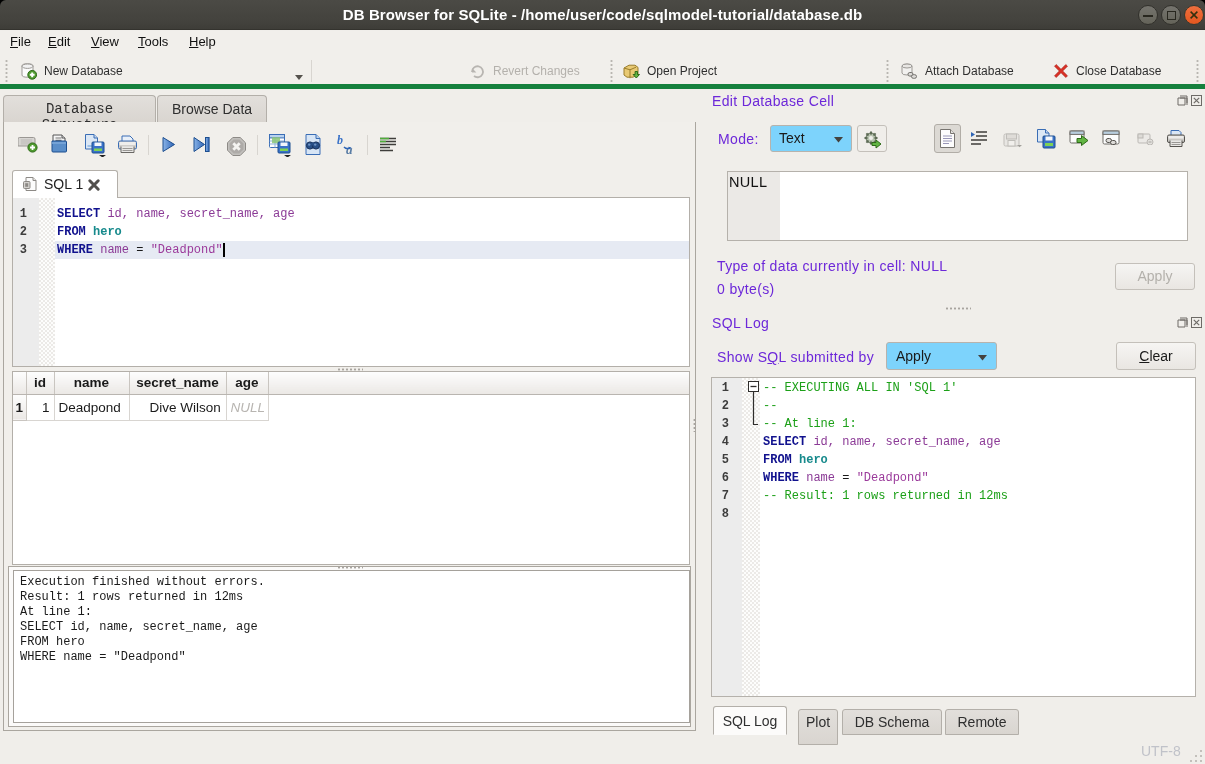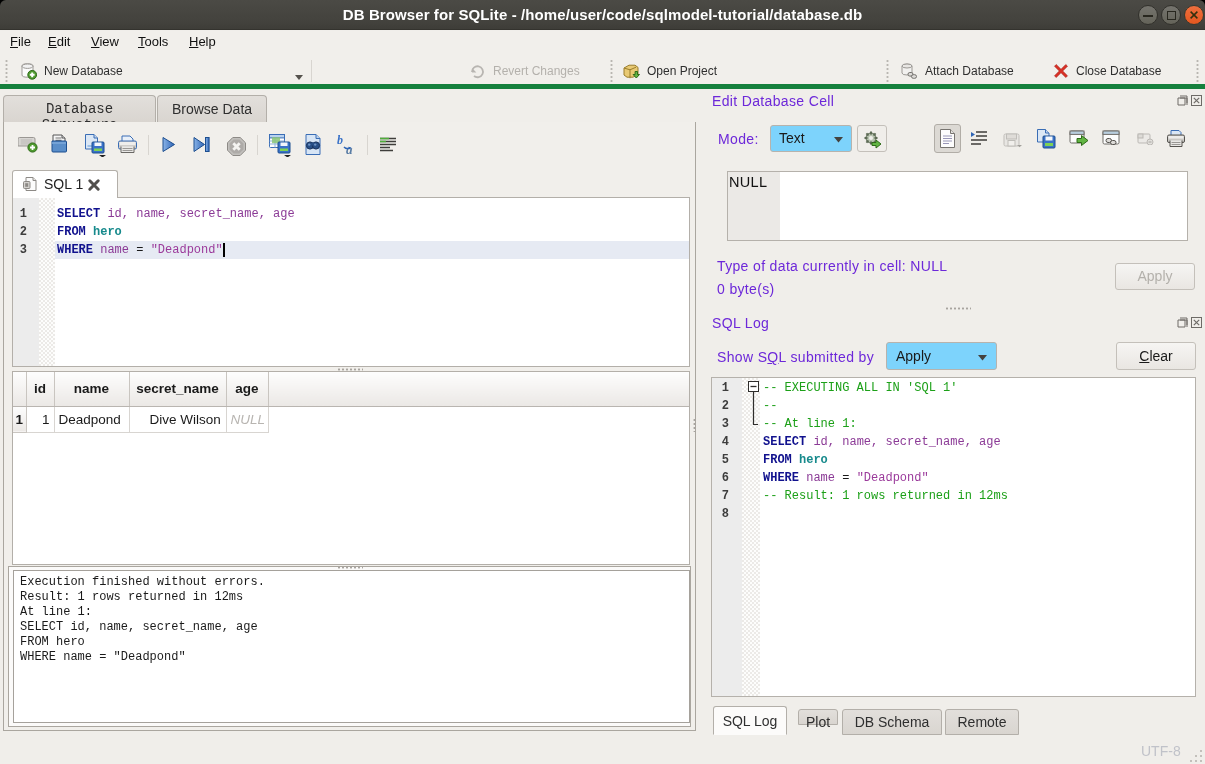--- a/index.html
+++ b/index.html
@@ -267,21 +267,21 @@
   <div class="gutter" style="left:0; top:0; width:26px; height:168px; padding:7px 12px 0 0; line-height:18px;">1<br>2<br>3</div>
   <div class="checker" style="left:26px; top:0; width:16px; height:168px;"></div>
   <div class="abs" style="left:42px; top:43px; width:634px; height:18px; background:#e6eaf3;"></div>
   <div class="code abs" style="left:44px; top:7px;"><span class="kw">SELECT</span> <span class="idn">id, name, secret_name, age</span>
 <span class="kw">FROM</span> <span class="tbl">hero</span>
 <span class="kw">WHERE</span> <span class="idn">name</span> = <span class="str">"Deadpond"</span><span style="border-left:2px solid #000;"> </span></div>
 </div>
 <div id="results">
   <table style="border-collapse:collapse; font-size:13.5px; color:#1a1a1a;">
     <tbody>
-        <tr style="height:34px;">
+        <tr style="height:22px;">
       <td style="width:13px; background:linear-gradient(#fdfdfd,#ebe8e5); border-right:1px solid #c9c5c0; border-bottom:1px solid #b9b5b0;"></td>
       <td style="width:28px; background:linear-gradient(#fdfdfd,#ebe8e5); border-right:1px solid #c9c5c0; border-bottom:1px solid #b9b5b0; text-align:center; font-weight:bold;">id</td>
       <td style="width:75px; background:linear-gradient(#fdfdfd,#ebe8e5); border-right:1px solid #c9c5c0; border-bottom:1px solid #b9b5b0; text-align:center; font-weight:bold;">name</td>
       <td style="width:97px; background:linear-gradient(#fdfdfd,#ebe8e5); border-right:1px solid #c9c5c0; border-bottom:1px solid #b9b5b0; text-align:center; font-weight:bold;">secret_name</td>
       <td style="width:42px; background:linear-gradient(#fdfdfd,#ebe8e5); border-right:1px solid #c9c5c0; border-bottom:1px solid #b9b5b0; text-align:center; font-weight:bold;">age</td>
       <td style="width:421px; background:linear-gradient(#fdfdfd,#ebe8e5); border-bottom:1px solid #b9b5b0;"></td>
     </tr>
     <tr style="height:26px;">
       <td style="background:linear-gradient(#fdfdfd,#ebe8e5); border-right:1px solid #c9c5c0; border-bottom:1px solid #c9c5c0; text-align:center; font-weight:bold;">1</td>
       <td style="border-right:1px solid #d8d5d1; border-bottom:1px solid #d8d5d1; text-align:right; padding-right:4px;">1</td>
@@ -418,21 +418,21 @@
     <div class="code abs" style="left:51px; top:1px;"><span class="cmt">-- EXECUTING ALL IN 'SQL 1'</span>
 <span class="cmt">--</span>
 <span class="cmt">-- At line 1:</span>
 <span class="kw">SELECT</span> <span class="idn">id, name, secret_name, age</span>
 <span class="kw">FROM</span> <span class="tbl">hero</span>
 <span class="kw">WHERE</span> <span class="idn">name</span> = <span class="str">"Deadpond"</span>
 <span class="cmt">-- Result: 1 rows returned in 12ms</span></div>
   </div>
 
   <div class="dtab active" style="left:13px; top:617px; width:74px; height:29px;">SQL Log</div>
-  <div class="dtab" style="left:98px; top:620px; width:40px; height:16px; padding-top:4px;">Plot</div>
+  <div class="dtab" style="left:98px; top:620px; width:40px; height:36px; padding-top:4px;">Plot</div>
   <div class="dtab" style="left:142px; top:620px; width:100px; height:26px; padding-top:4px;">DB Schema</div>
   <div class="dtab" style="left:245px; top:620px; width:74px; height:26px; padding-top:4px;">Remote</div>
 </div>
 
 <div class="abs" style="left:693px; top:418px; width:3px; height:14px; background-image:radial-gradient(circle,#a8a49f 1px,transparent 1.2px); background-size:3px 4px;"></div>
 
 <svg class="abs" style="left:1189px; top:749px;" width="14" height="14" viewBox="0 0 14 14">
   <g fill="#b5b1ab">
       <circle cx="12" cy="2" r="1"></circle>
       <circle cx="7" cy="7" r="1"></circle>

